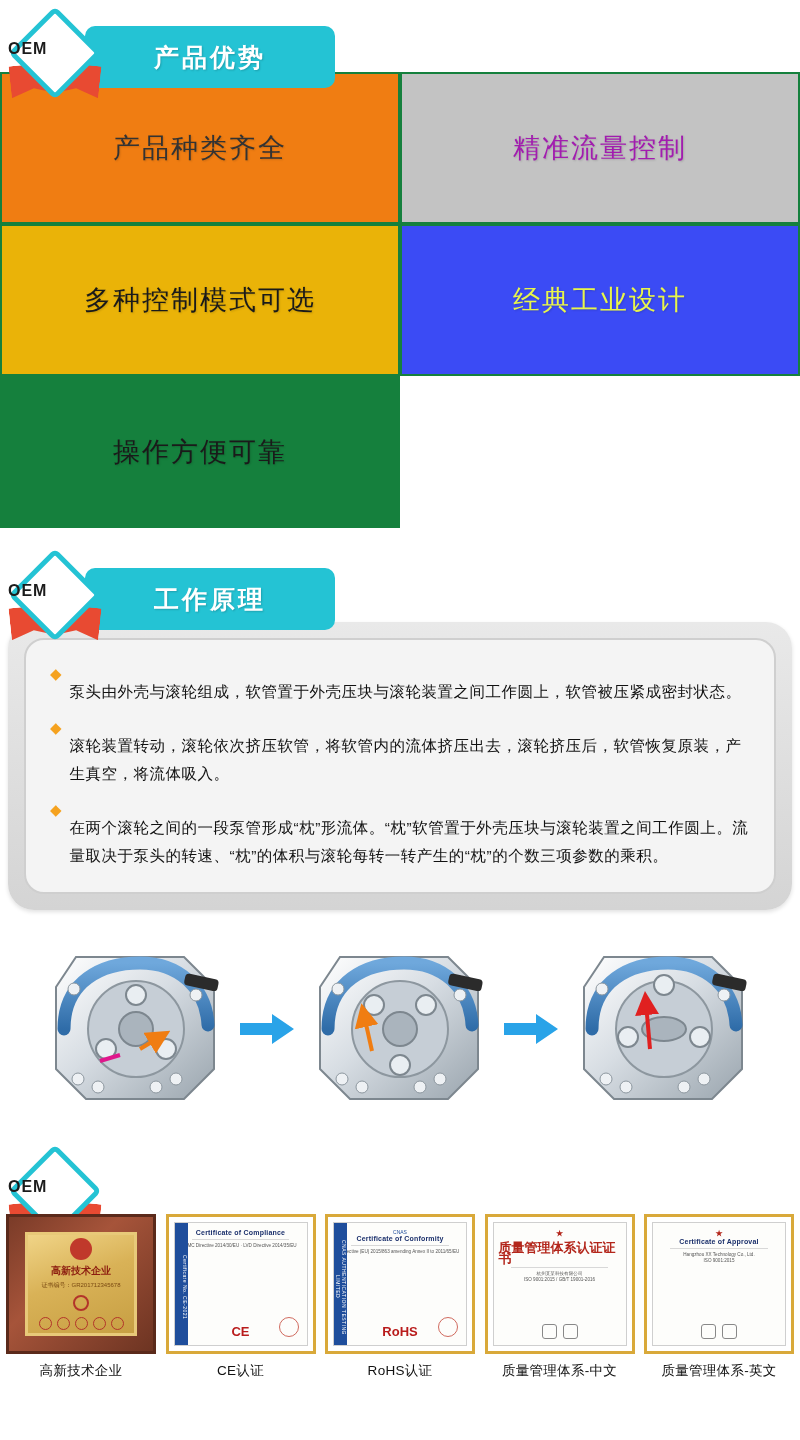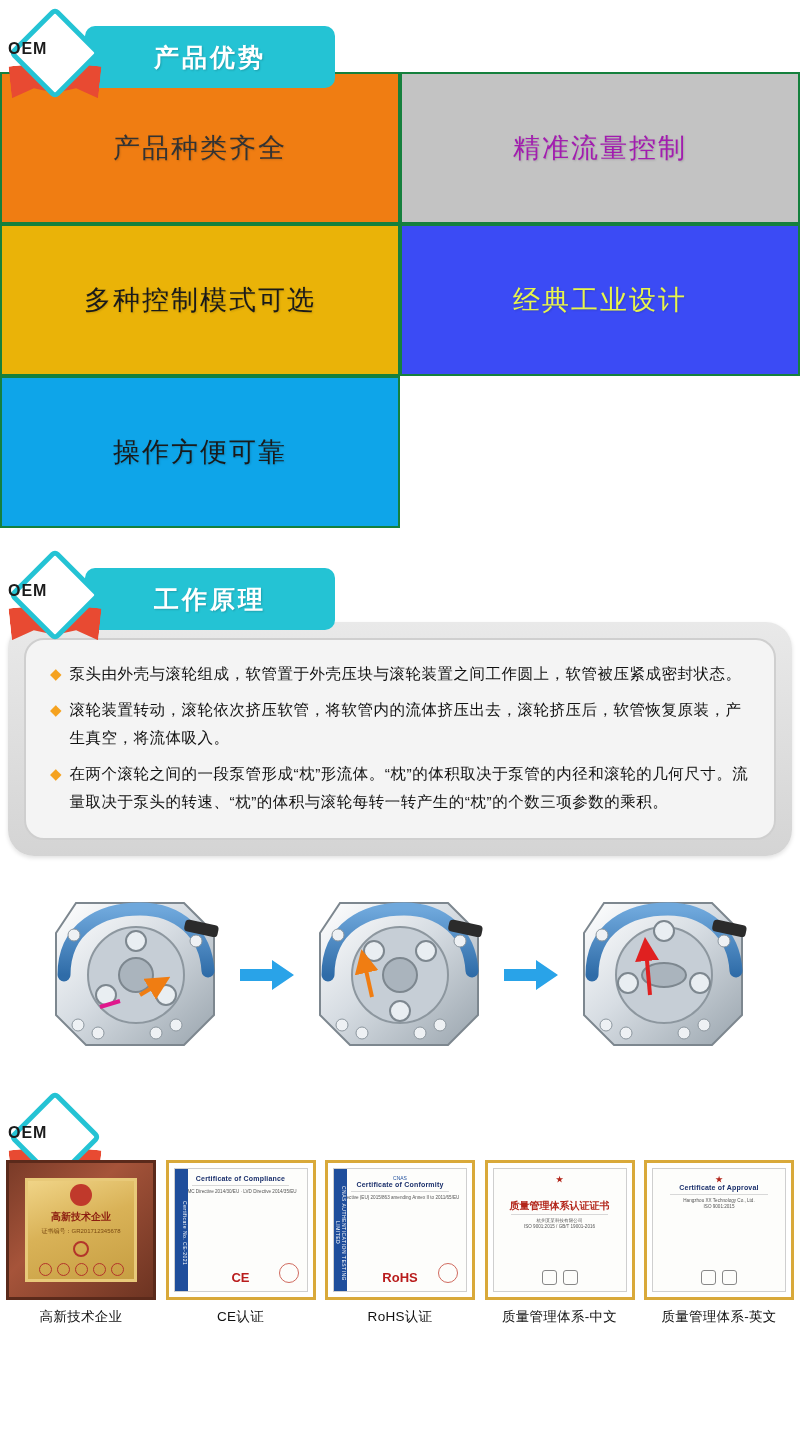--- a/index.html
+++ b/index.html
@@ -124,20 +124,21 @@
     font-size: 15px;
     line-height: 28px;
     margin-right: 8px;
     flex: 0 0 auto;
   }
   .p-text {
     font-size: 15.5px;
     line-height: 28px;
     color: #111;
     letter-spacing: .5px;
+    margin-top: 18px;
   }
 
   
   .pumps {
     display: flex;
     align-items: center;
     justify-content: center;
     gap: 0px;
     height: 210px;
     margin-top: 14px;
@@ -207,21 +208,21 @@
   .cert-line { width: 80%; height: 1px; background: #d8d8d8; margin: 3px 0; }
   .cert-txt { font-size: 4.6px; color: #555; line-height: 6px; text-align: center; }
   .cert-mark { font-size: 13px; font-weight: bold; color: #b91c1c; margin-top: auto; }
   .cert-stamp { position:absolute; right:8px; bottom:8px; width:20px; height:20px; border:1.5px solid #c0392b; border-radius:50%; opacity:.75;}
   .cert-sideband {
     position:absolute; left:0; top:0; bottom:0; width:13px;
     background:#1f4e9c; color:#fff; font-size:5px;
     writing-mode: vertical-rl; text-align:center; padding-top:6px; letter-spacing:.5px;
   }
   .cert-red-head { color:#b3261b; font-size:8px; font-weight:bold; text-align:center; }
-  .cert-cn-title { color:#b3261b; font-size:10px; font-weight:bold; text-align:left; line-height:11px; margin-top:16px;}
+  .cert-cn-title { color:#b3261b; font-size:13px; font-weight:bold; text-align:left; line-height:11px; margin-top:4px;}
   .iso-badges { display:flex; gap:6px; margin-top:auto; }
   .iso-badges i { display:block; width:15px; height:15px; border:1px solid #888; border-radius:3px; font-style:normal;}
   .cnas-top { width:100%; display:flex; justify-content:center; }
   .cnas-top span { font-size:5px; color:#1f4e9c; }
 </style>
 </head>
 <body>
 
 <div class="section-head">
   <div class="head-bar">
@@ -241,21 +242,21 @@
   </div>
   <div class="adv-cell" style="background:#c3c3c3;color:#a21caf;">
     <span>精准流量控制</span>
   </div>
   <div class="adv-cell" style="background:#eab308;color:#1a1a1a;">
     <span>多种控制模式可选</span>
   </div>
   <div class="adv-cell" style="background:#3b4bf5;color:#e8f54a;">
     <span>经典工业设计</span>
   </div>
-  <div class="adv-cell" style="background:#0ea5e9;color:#1a1a1a;">
+  <div class="adv-cell" style="background:#15803d;color:#1a1a1a;">
     <span>操作方便可靠</span>
   </div>
 </div>
 
 <div class="section-head" style="margin-top:14px;">
   <div class="head-bar">
     <span class="head-bar-text">工作原理</span>
   </div>
   <div class="badge">
     <div class="ribbon-l"></div>
@@ -271,21 +272,21 @@
       <div class="p-item">
         <span class="p-bullet">◆</span>
         <span class="p-text">泵头由外壳与滚轮组成，软管置于外壳压块与滚轮装置之间工作圆上，软管被压紧成密封状态。</span>
       </div>
       <div class="p-item">
         <span class="p-bullet">◆</span>
         <span class="p-text">滚轮装置转动，滚轮依次挤压软管，将软管内的流体挤压出去，滚轮挤压后，软管恢复原装，产生真空，将流体吸入。</span>
       </div>
       <div class="p-item">
         <span class="p-bullet">◆</span>
-        <span class="p-text">在两个滚轮之间的一段泵管形成“枕”形流体。“枕”的体积取决于泵管的内径和滚轮的几何尺寸。流量取决于泵头的转速、“枕”的体积与滚轮每转一转产生的“枕”的个数三项参数的乘积。</span>
+        <span class="p-text">在两个滚轮之间的一段泵管形成“枕”形流体。“枕”软管置于外壳压块与滚轮装置之间工作圆上。流量取决于泵头的转速、“枕”的体积与滚轮每转一转产生的“枕”的个数三项参数的乘积。</span>
       </div>
     </div>
   </div>
 </div>
 
 <div class="pumps">
 
   <svg class="pump-svg" width="200" height="200" viewBox="0 0 200 200">
     <defs>
       <linearGradient id="g1" x1="0" y1="0" x2="1" y2="1">

